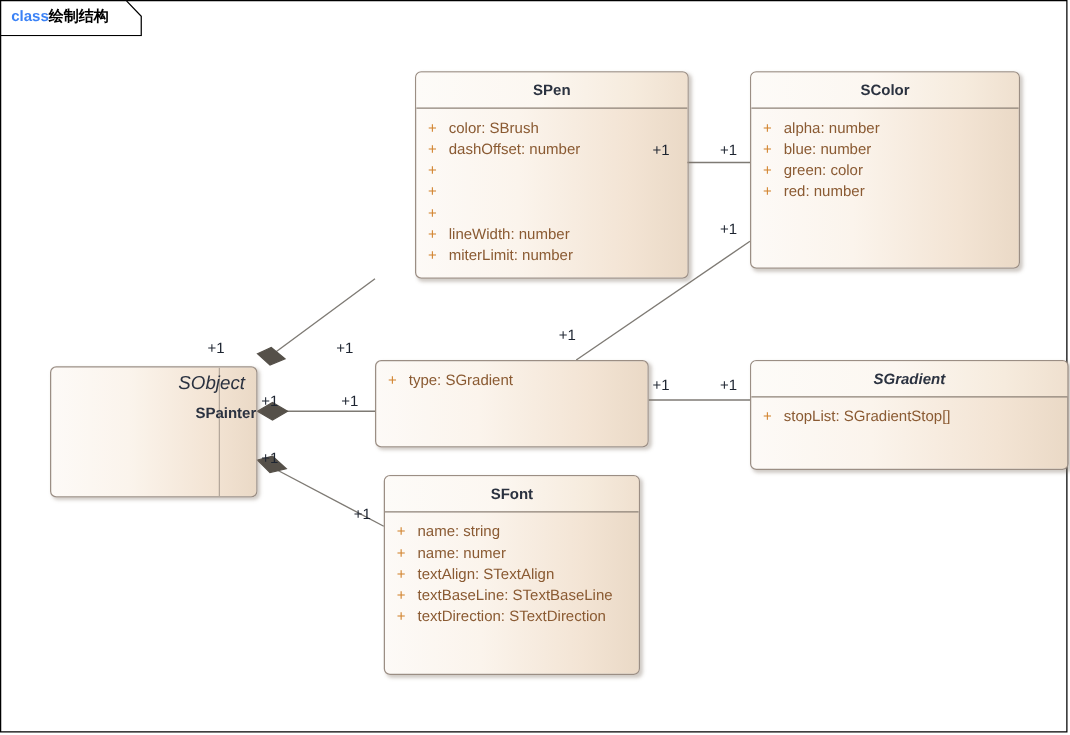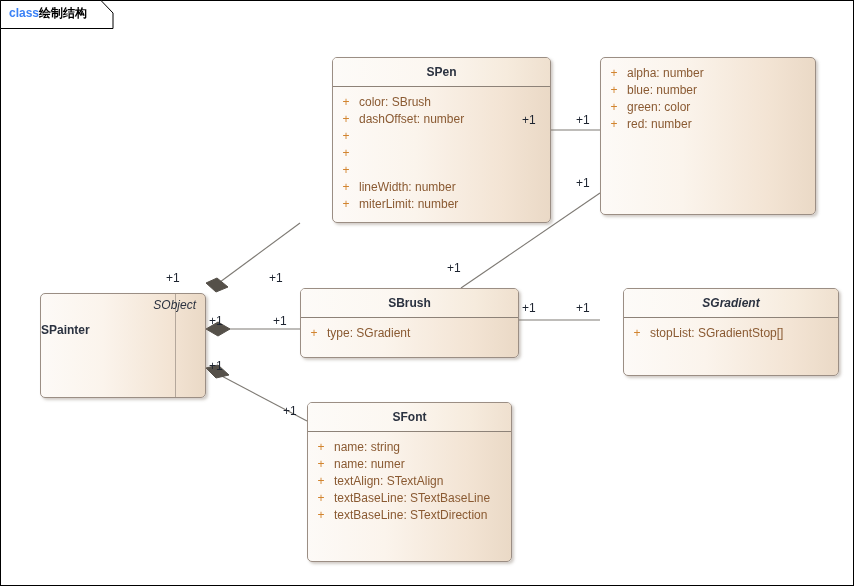--- a/index.html
+++ b/index.html
@@ -95,30 +95,30 @@
     color: #d2842f;
     flex: 0 0 26px;
   }
   .attr-text { color: #8a5a32; }
 
   
   .painter-stereo {
     position: absolute;
     right: 9px;
     top: 4px;
-    font-size: 12px;
+    font-size: 15px;
     font-style: italic;
     color: #2b3240;
   }
   .painter-name {
     position: absolute;
     left: 0;
     right: 0;
     top: 29px;
-    text-align: left;
+    text-align: right;
     font-size: 12px;
     font-weight: bold;
     color: #2b3240;
   }
   .painter-split {
     position: absolute;
     right: 29px;
     top: 0;
     bottom: 0;
     width: 1px;
@@ -203,20 +203,21 @@
         <span class="attr-text">lineWidth: number</span>
       </div>
       <div class="attr">
         <span class="attr-vis">+</span>
         <span class="attr-text">miterLimit: number</span>
       </div>
     </div>
   </div>
 
   <div class="cls" style="left:600px; top:57px; width:216px; height:158px;">
+    <div class="cls-head">SColor</div>
     <div class="cls-body">
       <div class="attr">
         <span class="attr-vis">+</span>
         <span class="attr-text">alpha: number</span>
       </div>
       <div class="attr">
         <span class="attr-vis">+</span>
         <span class="attr-text">blue: number</span>
       </div>
       <div class="attr">
@@ -224,61 +225,60 @@
         <span class="attr-text">green: color</span>
       </div>
       <div class="attr">
         <span class="attr-vis">+</span>
         <span class="attr-text">red: number</span>
       </div>
     </div>
   </div>
 
   <div class="cls" style="left:300px; top:288px; width:219px; height:70px;">
-    <div class="cls-head">SBrush</div>
     <div class="cls-body">
       <div class="attr">
         <span class="attr-vis">+</span>
         <span class="attr-text">type: SGradient</span>
       </div>
     </div>
   </div>
 
-  <div class="cls" style="left:623px; top:288px; width:216px; height:88px;">
+  <div class="cls" style="left:600px; top:288px; width:255px; height:88px;">
     <div class="cls-head abstract">SGradient</div>
     <div class="cls-body">
       <div class="attr">
         <span class="attr-vis">+</span>
         <span class="attr-text">stopList: SGradientStop[]</span>
       </div>
     </div>
   </div>
 
-  <div class="cls" style="left:307px; top:402px; width:205px; height:160px;">
+  <div class="cls" style="left:307px; top:380px; width:205px; height:160px;">
     <div class="cls-head">SFont</div>
     <div class="cls-body">
       <div class="attr">
         <span class="attr-vis">+</span>
         <span class="attr-text">name: string</span>
       </div>
       <div class="attr">
         <span class="attr-vis">+</span>
         <span class="attr-text">name: numer</span>
       </div>
       <div class="attr">
         <span class="attr-vis">+</span>
         <span class="attr-text">textAlign: STextAlign</span>
       </div>
       <div class="attr">
         <span class="attr-vis">+</span>
         <span class="attr-text">textBaseLine: STextBaseLine</span>
       </div>
       <div class="attr">
         <span class="attr-vis">+</span>
-        <span class="attr-text">textBaseLine: STextDirection</span>
+        <span class="attr-text">textDirection: STextDirection</span>
       </div>
     </div>
   </div>
 
   <div class="mult" style="left:269px; top:272px;">+1</div>
   <div class="mult" style="left:522px; top:114px;">+1</div>
   <div class="mult" style="left:576px; top:114px;">+1</div>
   <div class="mult" style="left:576px; top:177px;">+1</div>
   <div class="mult" style="left:447px; top:262px;">+1</div>
   <div class="mult" style="left:166px; top:272px;">+1</div>

